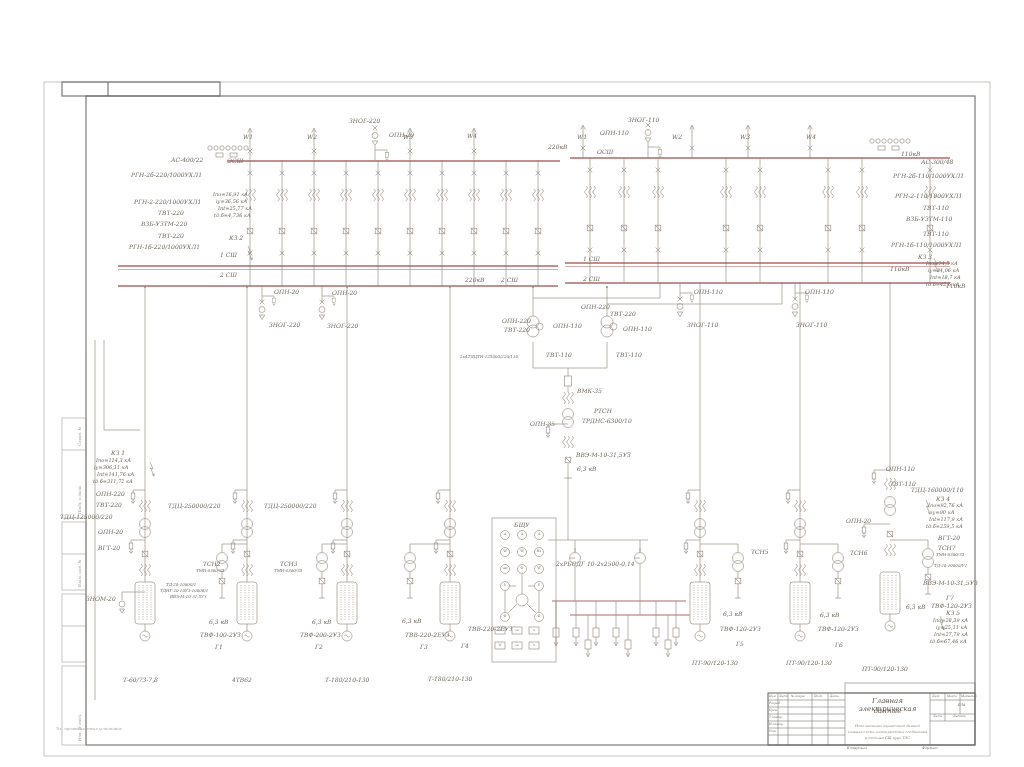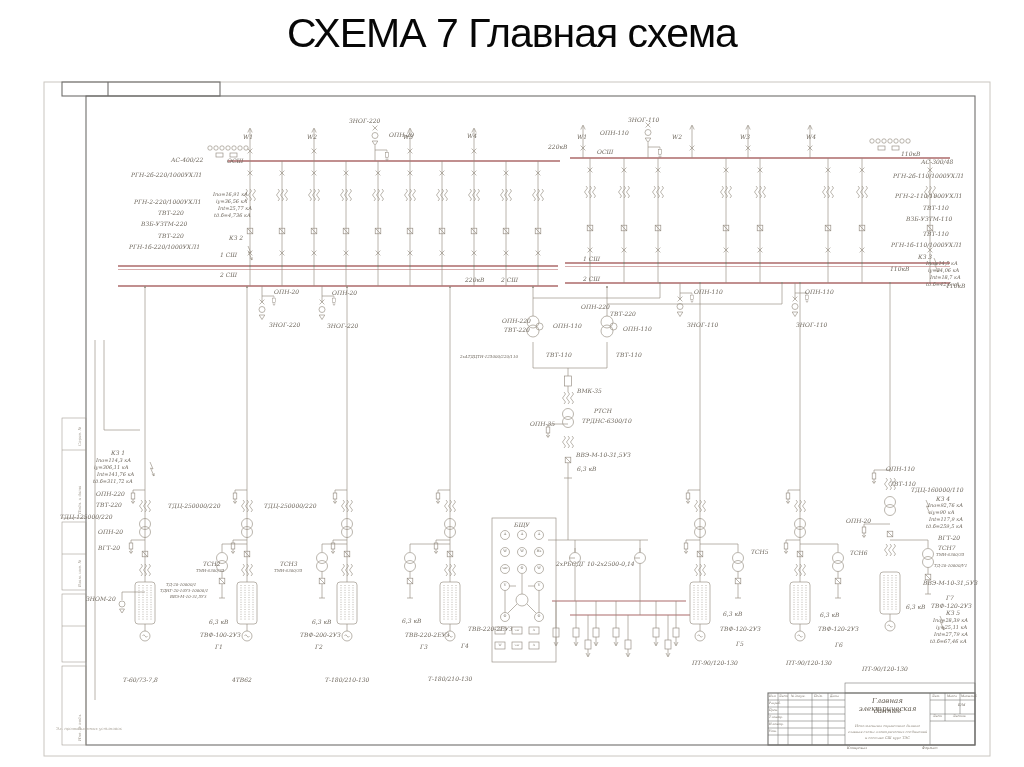--- a/index.html
+++ b/index.html
@@ -24,21 +24,20 @@
   .tbx{position:absolute;font:italic 3.5px/1 "DejaVu Serif",serif;color:#6e675d;white-space:nowrap}
   .t3{font-size:3px}
   .tttl{position:absolute;font:italic 7px/1.1 "DejaVu Serif",serif;color:#5f584e;text-align:center;width:85px}
   .tnote{position:absolute;font:italic 3.5px/1.4 "DejaVu Serif",serif;color:#8d867b;text-align:center;width:85px;white-space:nowrap}
   .faint{color:#aba59b}
 </style>
 </head>
 <body>
 
 <div id="root">
-  <div class="title">СХЕМА 7 Главная схема</div>
 
   <svg width="1024" height="767" viewBox="0 0 1024 767">
     <defs>
       <g id="xx" class="w">
           <path d="M-2.4,-2.4 L2.4,2.4 M-2.4,2.4 L2.4,-2.4"></path>
         </g>
       <g id="bk" class="w">
           <rect x="-2.8" y="-2.8" width="5.6" height="5.6"></rect>
           <path d="M-2.8,-2.8 L2.8,2.8"></path>
         </g>

